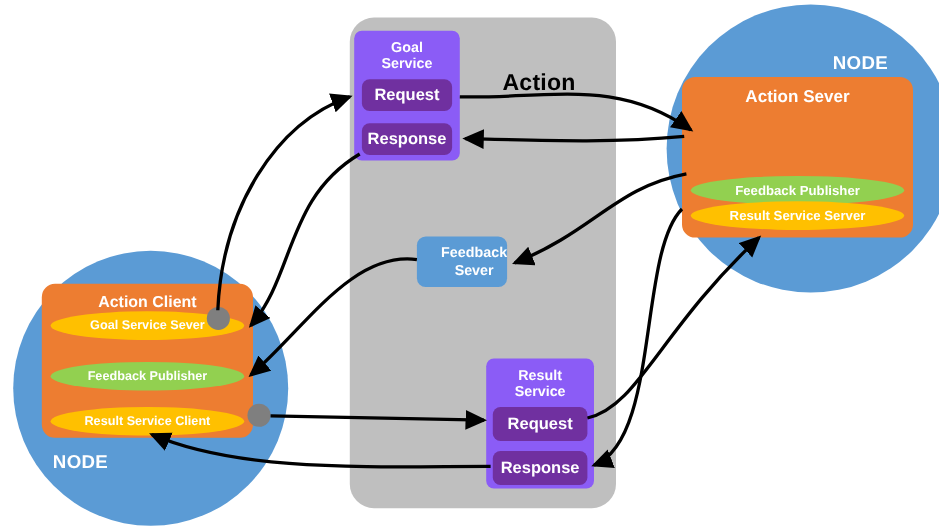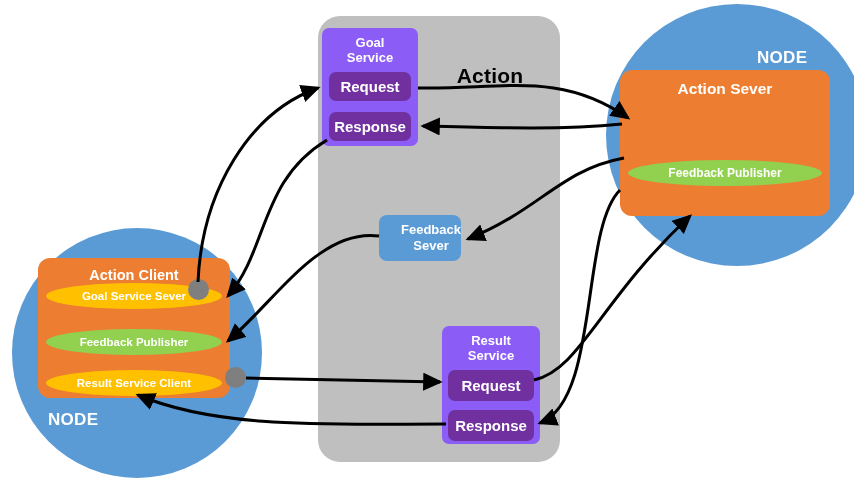--- a/index.html
+++ b/index.html
@@ -125,20 +125,21 @@
   <div class="pill green" id="pill-feedback-sub">Feedback Publisher</div>
   <div class="pill yellow" id="pill-result-client">Result Service Client</div>
 
   <div class="node-label" id="node-label-client">NODE</div>
 
   <div class="role-box" id="action-server-box">
     <div class="role-title" id="action-server-title">Action Sever</div>
   </div>
 
   <div class="pill green" id="pill-feedback-pub">Feedback Publisher</div>
+  <div class="pill yellow" id="pill-result-server">Result Service Server</div>
 
   <div class="node-label" id="node-label-server">NODE</div>
 
   <div class="service-box" id="goal-service-box">
     <div class="service-title">
       <span>Goal</span><br>
       <span>Service</span>
     </div>
   </div>
   <div class="msg-box" id="goal-request">Request</div>

